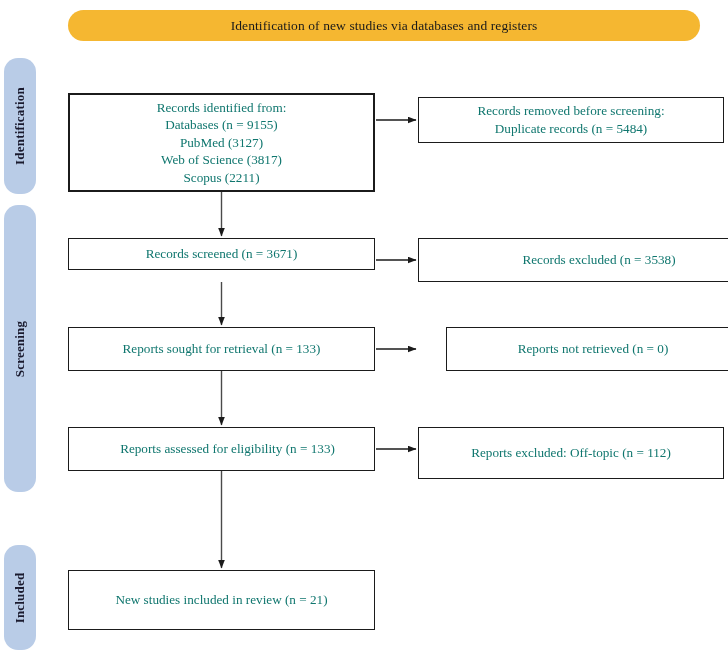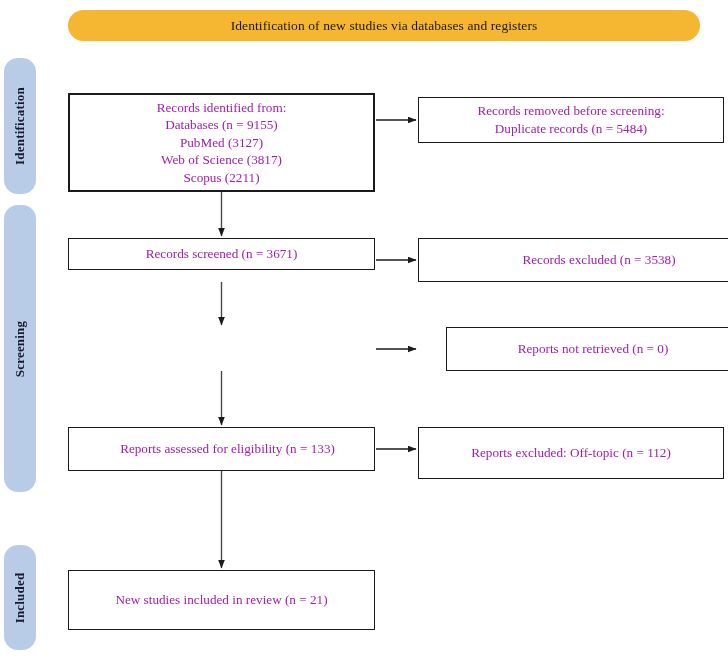--- a/index.html
+++ b/index.html
@@ -69,21 +69,21 @@
     display: flex;
     align-items: center;
     justify-content: center;
     text-align: center;
     padding: 3px 6px;
   }
   .box.thick { border-width: 2.6px; }
   .box-text {
     font-size: 13.2px;
     line-height: 1.33;
-    color: #a21caf;
+    color: #0f766e;
     white-space: pre-line;
   }
 
   
   #box-identified { left: 68px; top: 93px;  width: 307px; height: 99px; }
   #box-screened   { left: 68px; top: 238px; width: 307px; height: 32px; }
   #box-sought     { left: 68px; top: 327px; width: 307px; height: 44px; }
   #box-assessed   { left: 68px; top: 427px; width: 307px; height: 44px; padding-left: 18px; }
   #box-included   { left: 68px; top: 570px; width: 307px; height: 60px; }
 
@@ -147,20 +147,23 @@
 Databases (n = 9155)
 PubMed (3127)
 Web of Science (3817)
 Scopus (2211)</span>
   </div>
 
   <div class="box" id="box-screened">
     <span class="box-text">Records screened (n = 3671)</span>
   </div>
 
+  <div class="box" id="box-sought">
+    <span class="box-text">Reports sought for retrieval (n = 133)</span>
+  </div>
 
   <div class="box" id="box-assessed">
     <span class="box-text">Reports assessed for eligibility (n = 133)</span>
   </div>
 
   <div class="box" id="box-included">
     <span class="box-text">New studies included in review (n = 21)</span>
   </div>
 
   <div class="box" id="box-removed">

